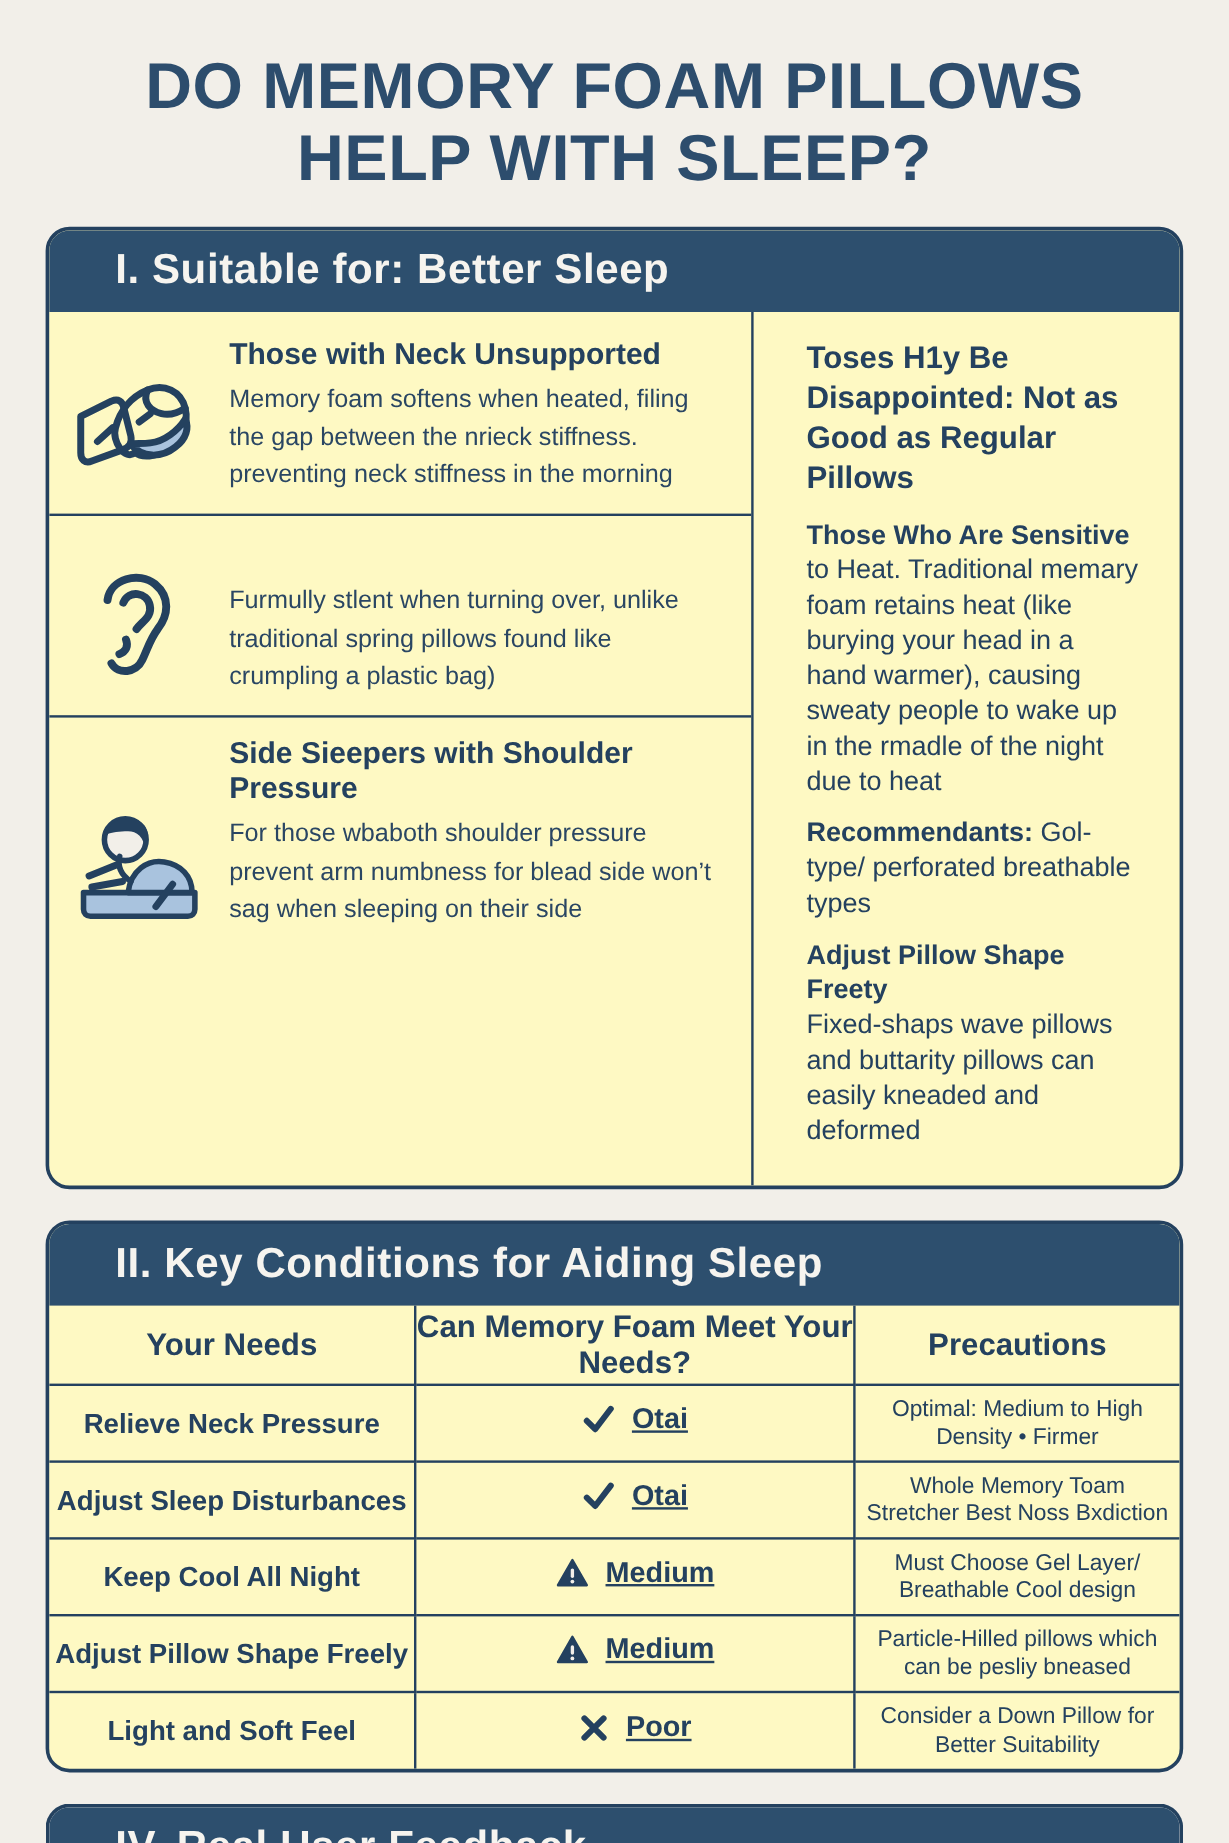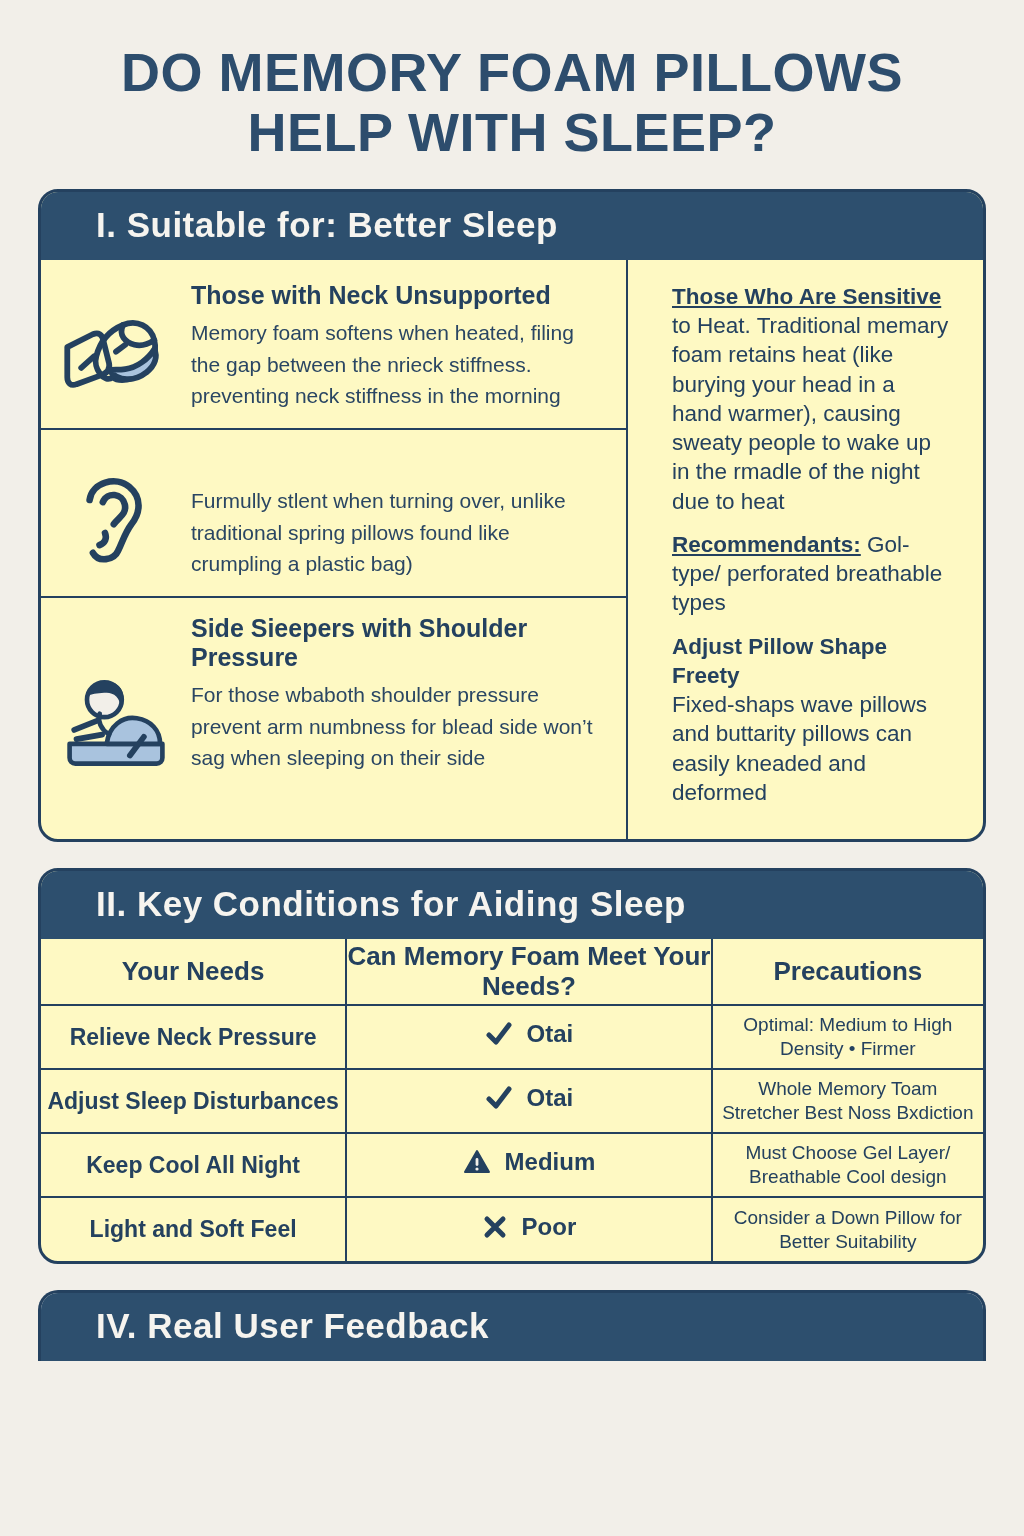--- a/index.html
+++ b/index.html
@@ -42,37 +42,37 @@
   .s1-left { border-right:2px solid #24415f; }
   .s1-row { display:flex; align-items:flex-end; padding:16px 14px 16px 0; min-height:168px; }
   .s1-row + .s1-row { border-top:2px solid #24415f; }
   .s1-icon { width:150px; flex:0 0 150px; display:flex; justify-content:center; align-items:center; }
   .s1-text { flex:1; padding-right:6px; }
   .s1-item-title { font-size:25px; font-weight:bold; color:#24415f; margin-bottom:8px; line-height:1.15; }
   .s1-item-body { font-size:21px; line-height:1.5; color:#2a4663; }
   .s1-right { padding:22px 34px 18px 44px; }
   .s1-right-heading { font-size:26px; font-weight:bold; line-height:1.28; margin-bottom:16px; }
   .s1-right p { font-size:22.5px; line-height:1.3; margin-bottom:14px; }
-  .s1-right .lead { font-weight:bold;text-decoration:underline; }
+  .s1-right .lead { font-weight:bold; }
   .s1-right .lead-block { font-weight:bold; display:block; }
 
   
   .s2-table { width:100%; border-collapse:collapse; }
   .s2-table th, .s2-table td {
     border:2px solid #24415f;
     text-align:center; vertical-align:middle;margin-left:45px;
   }
   .s2-table th { height:66px; font-size:26px; font-weight:bold; line-height:1.15; }
   .s2-table td { height:64px; }
   .s2-table .col-need  { width:32.4%; }
   .s2-table .col-meet  { width:38.8%; }
   .s2-table .col-prec  { width:28.8%; }
   .td-need { font-size:23px; font-weight:bold; }
   .td-rating { font-size:24px; font-weight:bold; }
-  .rating-wrap { display:inline-flex; align-items:center; gap:14px; justify-content:center; }
+  .rating-wrap { display:inline-flex; align-items:center; gap:14px; justify-content:center;text-decoration:underline; }
   .td-prec { font-size:19px; line-height:1.25; padding:4px 8px; }
   .s2-table tr > *:first-child { border-left:none; }
   .s2-table tr > *:last-child { border-right:none; }
   .s2-table tr:first-child > * { border-top:none; }
   .s2-table tr:last-child > * { border-bottom:none; }
 
   
   .s4 { border-bottom:none; border-radius:20px 20px 0 0; }
 
   .icon-svg { display:block; }
@@ -138,20 +138,21 @@
           </div>
           <div class="s1-text">
             <div class="s1-item-title">Side Sieepers with Shoulder Pressure</div>
             <div class="s1-item-body">For those wbaboth shoulder pressure prevent arm numbness for blead side won’t sag when sleeping on their side</div>
           </div>
         </div>
 
       </div>
 
       <div class="s1-right">
+        <div class="s1-right-heading">Toses H1y Be Disappointed: Not as Good as Regular Pillows</div>
         <p><span class="lead">Those Who Are Sensitive</span><span> to Heat. Traditional memary foam retains heat (like burying your head in a hand warmer), causing sweaty people to wake up in the rmadle of the night due to heat</span></p>
         <p><span class="lead">Recommendants:</span><span> Gol-type/ perforated breathable types</span></p>
         <p><span class="lead-block">Adjust Pillow Shape Freety</span><span>Fixed-shaps wave pillows and buttarity pillows can easily kneaded and deformed</span></p>
       </div>
 
     </div>
   </div>
 
   <div class="section">
     <div class="section-header">II. Key Conditions for Aiding Sleep</div>
@@ -200,20 +201,36 @@
                     <rect x="12.6" y="10" width="2.8" height="8" rx="1.4" fill="#f2efe9"></rect>
                     <circle cx="14" cy="21" r="1.6" fill="#f2efe9"></circle>
                   </svg>
                 </span>
                 <span>Medium</span>
               </span>
         </td>
         <td class="td-prec">Must Choose Gel Layer/ Breathable Cool design</td>
       </tr>
       <tr>
+        <td class="td-need">Adjust Pillow Shape Freely</td>
+        <td class="td-rating">
+          <span class="rating-wrap">
+                <span>
+                  <svg class="icon-svg" width="28" height="28" viewBox="0 0 28 28">
+                    <path d="M14 3 L26 24 L2 24 Z" fill="#24415f" stroke="#24415f" stroke-width="2" stroke-linejoin="round"></path>
+                    <rect x="12.6" y="10" width="2.8" height="8" rx="1.4" fill="#f2efe9"></rect>
+                    <circle cx="14" cy="21" r="1.6" fill="#f2efe9"></circle>
+                  </svg>
+                </span>
+                <span>Medium</span>
+              </span>
+        </td>
+        <td class="td-prec">Particle-Hilled pillows which can be pesliy bneased</td>
+      </tr>
+      <tr>
         <td class="td-need">Light and Soft Feel</td>
         <td class="td-rating">
           <span class="rating-wrap">
                 <span>
                   <svg class="icon-svg" width="26" height="26" viewBox="0 0 26 26">
                     <path d="M5 5 L21 21 M21 5 L5 21" stroke="#24415f" stroke-width="5" stroke-linecap="round"></path>
                   </svg>
                 </span>
                 <span>Poor</span>
               </span>

